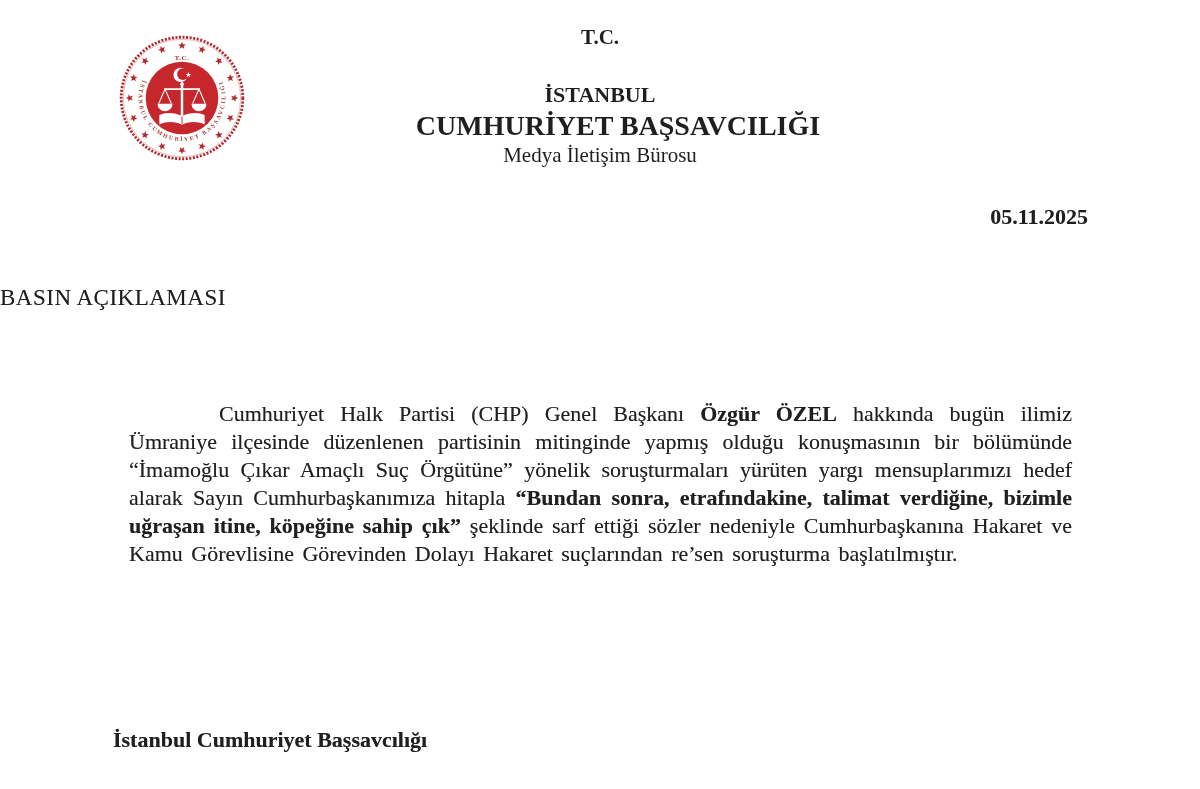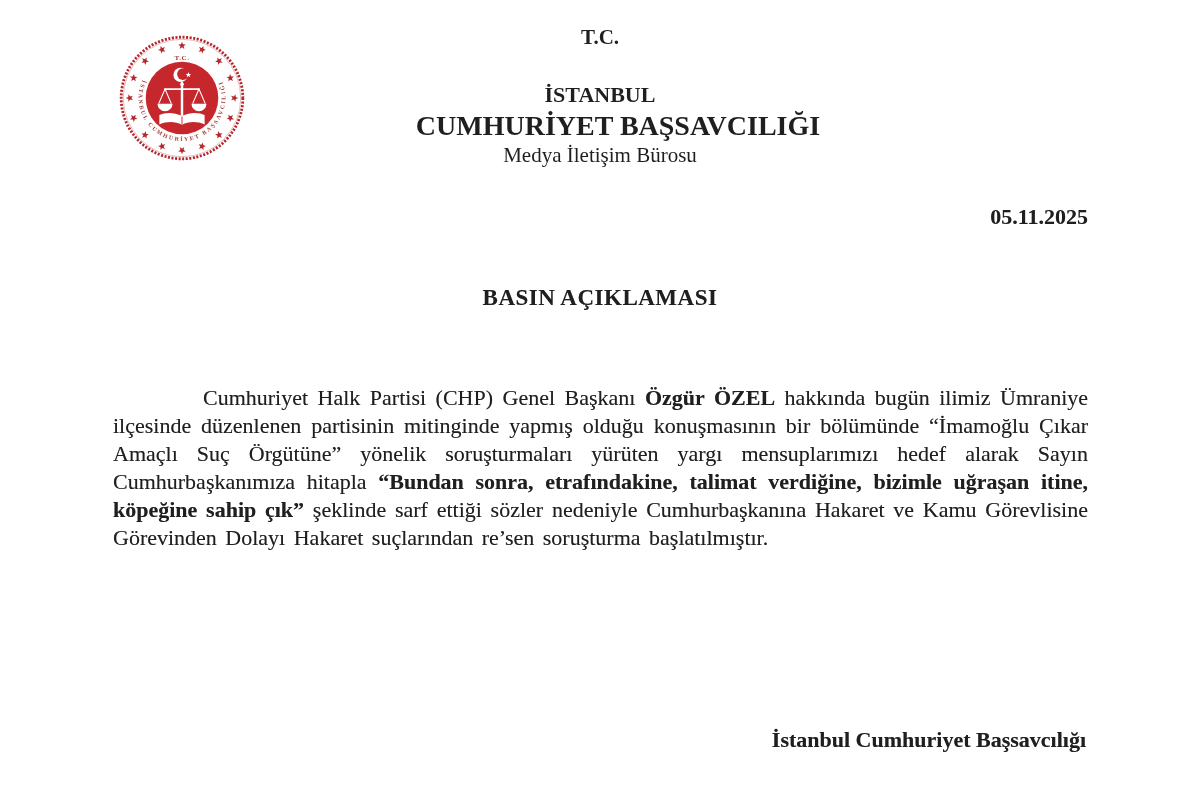--- a/index.html
+++ b/index.html
@@ -25,36 +25,36 @@
   .h-office { font-size:28px; line-height:31px; font-weight:bold;margin-left:36px; }
   .h-bureau { font-size:21px; line-height:28px; font-weight:normal; }
   .date-line {
     position:absolute; top:196px; left:113px; right:112px;
     text-align:right; font-weight:bold; font-size:22px;
     text-shadow:0 0 .5px rgba(31,31,31,.4);
     margin-top:8px;
   }
   .doc-title {
     position:absolute; top:285px; left:0; right:0;
-    text-align:center; font-weight:bold; font-size:23px;
+    text-align:left; font-weight:normal; font-size:23px;
     letter-spacing:.5px;
     text-shadow:0 0 .5px rgba(31,31,31,.4);
   }
   .body-text {
     position:absolute; top:384px; left:113px; right:112px;
     font-size:22px; line-height:28px;
     text-align:justify; word-spacing:3px;
     text-shadow:0 0 .5px rgba(31,31,31,.45);
   }
-  .body-text p { margin:0; text-indent:90px; }
+  .body-text p { margin:16px; text-indent:90px; }
   .body-text p + p { margin-top:22px; }
   .b { font-weight:bold; }
   .signature {
     position:absolute; top:727px; left:113px; right:114px;
-    text-align:right; font-weight:bold; font-size:22px;
+    text-align:left; font-weight:bold; font-size:22px;
     text-shadow:0 0 .5px rgba(31,31,31,.45);
   }
   .seal-band-text  { font-size:6.2px; font-weight:bold; letter-spacing:1.9px; fill:#a23a36; }
   .seal-tc-text    { font-size:7.5px; font-weight:bold; letter-spacing:.6px; fill:#ab3434; }
 </style>
 </head>
 <body>
 
 <svg class="emblem" viewBox="0 0 140 140" aria-hidden="true">
   <defs>

